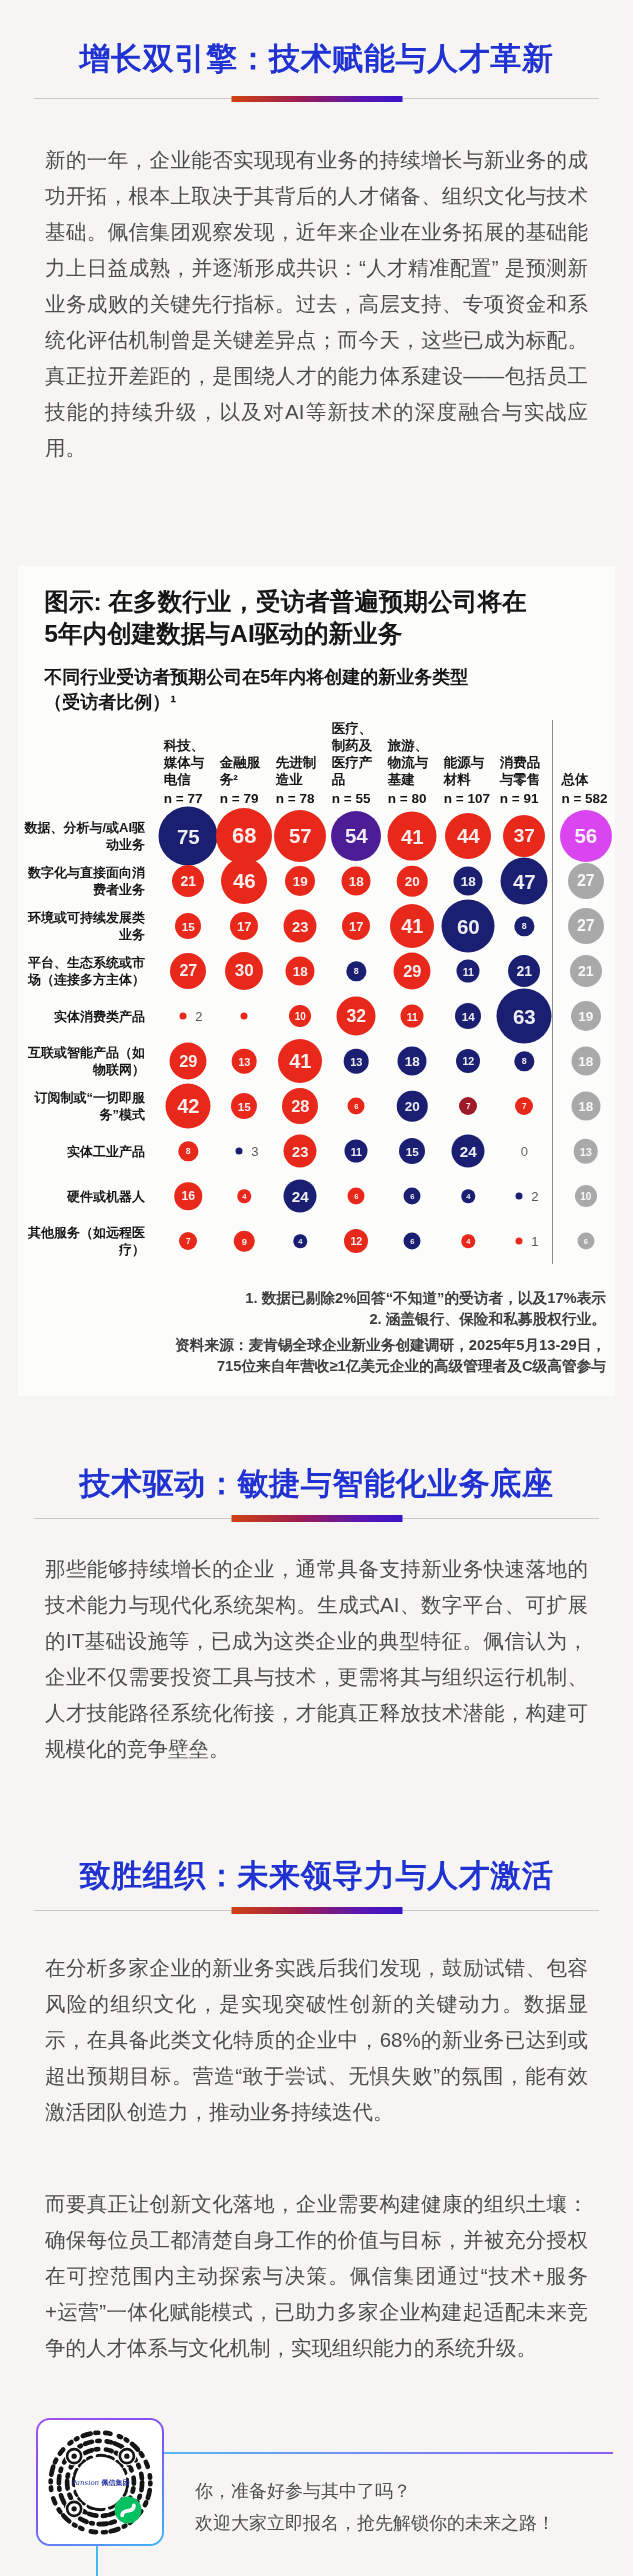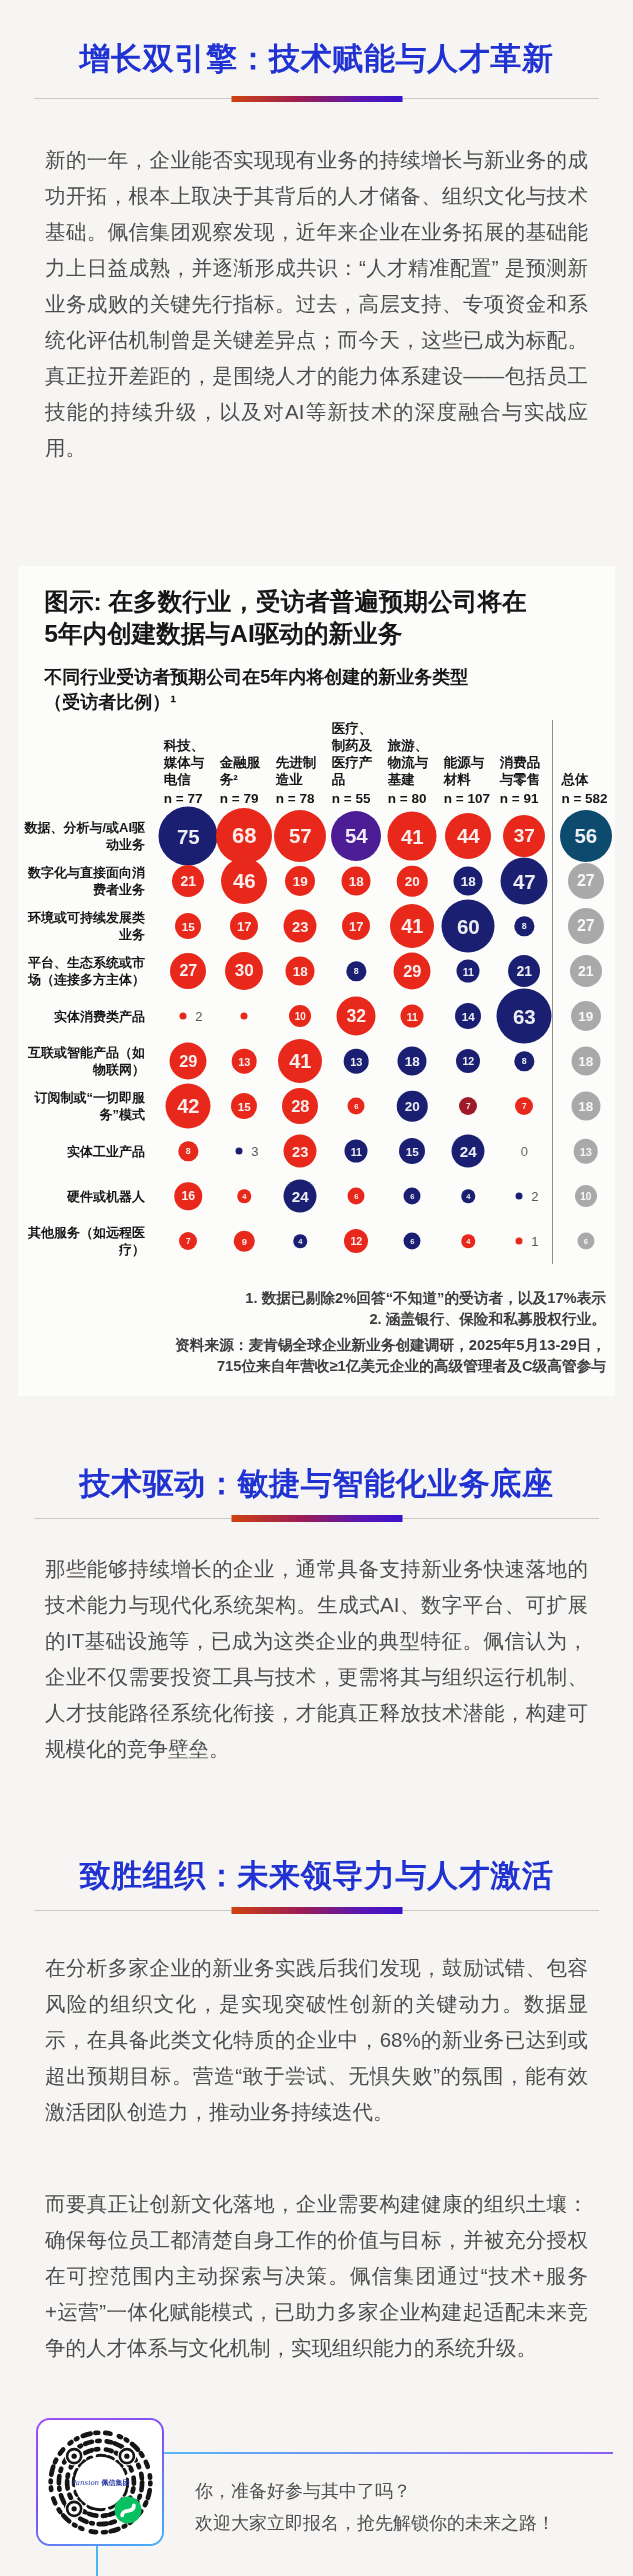--- a/index.html
+++ b/index.html
@@ -180,21 +180,21 @@
       <div class="cell">
         <div class="bubble" style="height: 49px; width: 49px; background: rgb(231, 40, 27); font-size: 20.5px;">41</div>
       </div>
       <div class="cell">
         <div class="bubble" style="height: 46px; width: 46px; background: rgb(231, 40, 27); font-size: 20.5px;">44</div>
       </div>
       <div class="cell">
         <div class="bubble" style="height: 42px; width: 42px; background: rgb(231, 40, 27); font-size: 19px;">37</div>
       </div>
       <div class="cell total">
-        <div class="bubble" style="height: 52px; width: 52px; background: #0c4a6e; font-size: 20.5px;">56</div>
+        <div class="bubble" style="height: 52px; width: 52px; background: #d946ef; font-size: 20.5px;">56</div>
       </div>
       <div class="row-label">
         <span>数字化与直接面向消费者业务</span>
       </div>
       <div class="cell">
         <div class="bubble" style="height: 32px; width: 32px; background: rgb(231, 40, 27); font-size: 14px;">21</div>
       </div>
       <div class="cell">
         <div class="bubble" style="height: 46px; width: 46px; background: rgb(231, 40, 27); font-size: 20.5px;">46</div>
       </div>

